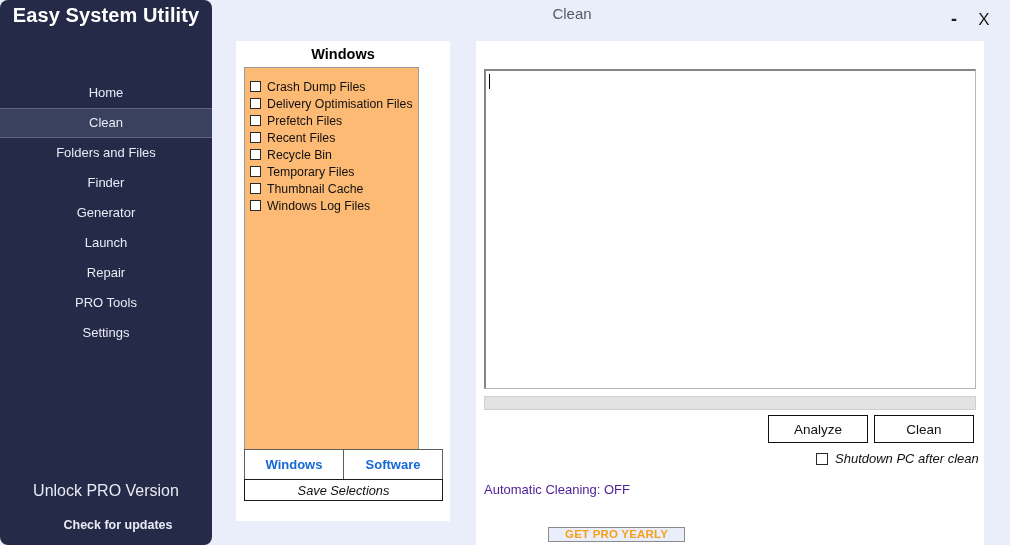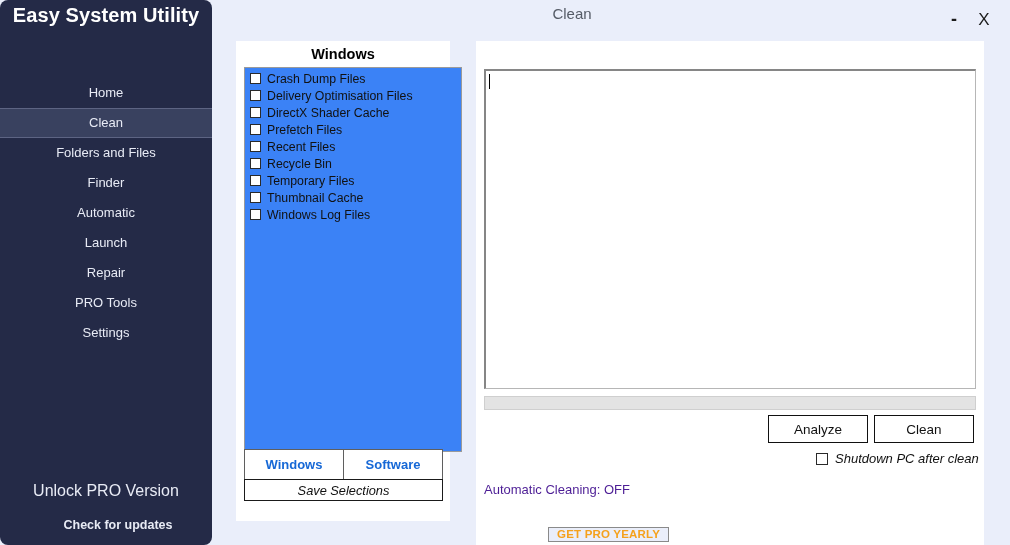--- a/index.html
+++ b/index.html
@@ -123,25 +123,25 @@
     left: 0; top: 5px;
     width: 214px;
     text-align: center;
     font-size: 14.5px;
     font-weight: bold;
     color: #000000;
   }
   #checklist {
     position: absolute;
     left: 8px; top: 26px;
-    width: 218px; height: 385px;
+    width: 175px; height: 385px;
     border: 1px solid #9a9a9a;
-    background: #3b82f6;
+    background: #fdba74;
     overflow: hidden;
-    padding-top: 2px;
+    padding-top: 10px;
   }
   .check-row {
     display: flex;
     align-items: center;
     height: 17px;
     padding-left: 5px;
     cursor: pointer;
   }
   .cbx {
     width: 11px; height: 11px;
@@ -265,21 +265,21 @@
     left: 8px; top: 441px;
     font-size: 13px;
     color: #4c1d95;
   }
 
   
   #get-pro {
     position: absolute;
     left: 548px; top: 527px;
     height: 15px;
-    padding: 0 8px;
+    padding: 0 16px;
     border: 1px solid #8a8a8a;
     background: #eaeefa;
     color: #f5a11c;
     font-size: 11.5px;
     font-weight: bold;
     line-height: 13px;
     cursor: pointer;
     letter-spacing: 0.2px;
   }
 </style>
@@ -288,21 +288,21 @@
 
 <div id="app">
 
   <div id="sidebar">
     <div id="app-title">Easy System Utility</div>
     <div id="nav">
         <div class="nav-item">Home</div>
         <div class="nav-item active">Clean</div>
         <div class="nav-item">Folders and Files</div>
         <div class="nav-item">Finder</div>
-        <div class="nav-item">Automatic</div>
+        <div class="nav-item">Generator</div>
         <div class="nav-item">Launch</div>
         <div class="nav-item">Repair</div>
         <div class="nav-item">PRO Tools</div>
         <div class="nav-item">Settings</div>
       </div>
     <div id="unlock-pro">Unlock PRO Version</div>
     <div id="check-updates">Check for updates</div>
   </div>
 
   <div id="window-title">Clean</div>
@@ -312,24 +312,20 @@
   <div id="left-panel">
     <div id="list-title">Windows</div>
     <div id="checklist">
         <div class="check-row">
           <span class="cbx"></span>
           <span class="check-label">Crash Dump Files</span>
         </div>
         <div class="check-row">
           <span class="cbx"></span>
           <span class="check-label">Delivery Optimisation Files</span>
-        </div>
-        <div class="check-row">
-          <span class="cbx"></span>
-          <span class="check-label">DirectX Shader Cache</span>
         </div>
         <div class="check-row">
           <span class="cbx"></span>
           <span class="check-label">Prefetch Files</span>
         </div>
         <div class="check-row">
           <span class="cbx"></span>
           <span class="check-label">Recent Files</span>
         </div>
         <div class="check-row">

